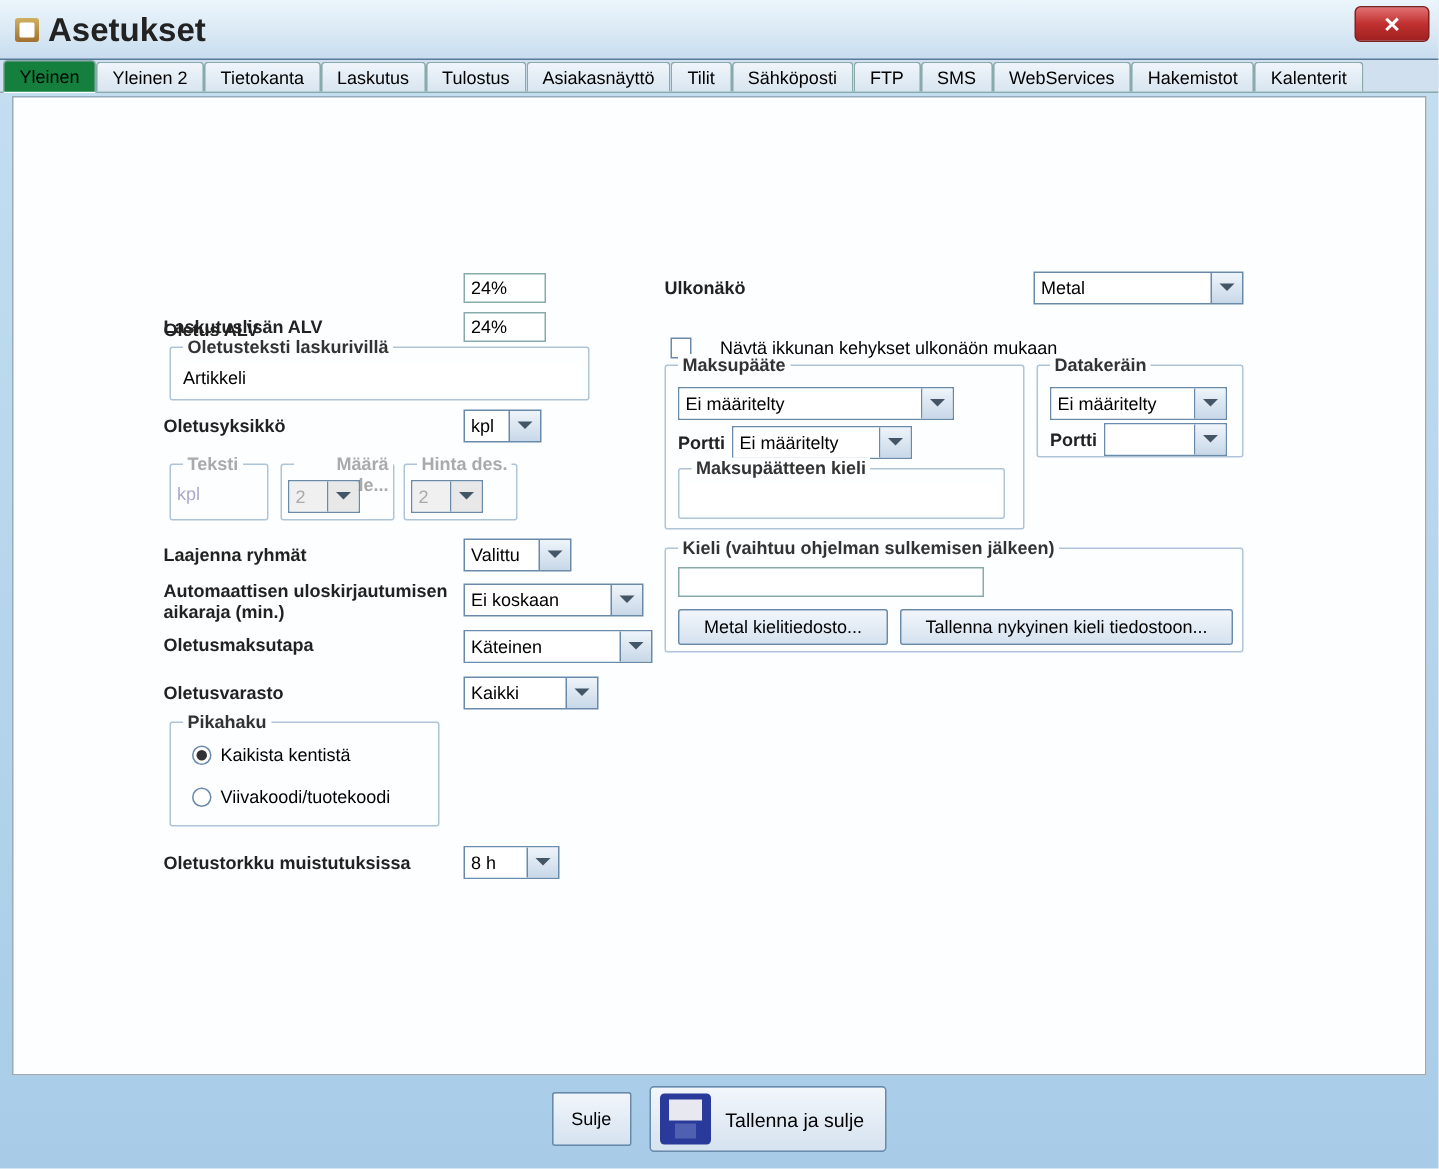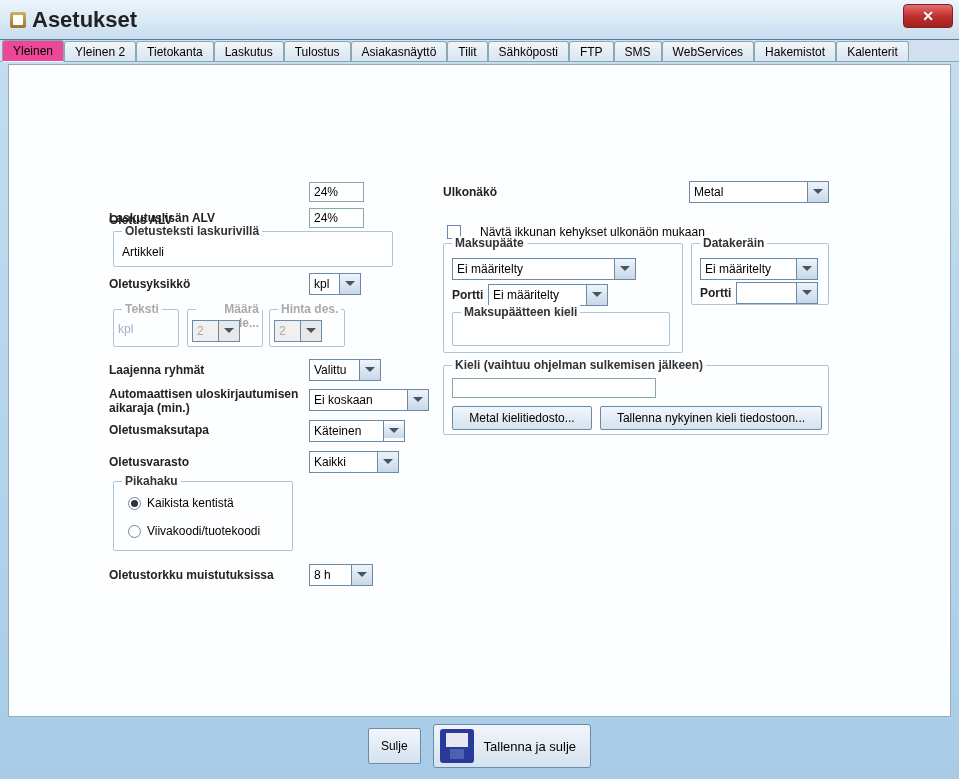--- a/index.html
+++ b/index.html
@@ -37,21 +37,21 @@
   display: flex; background: #d0e0ee; border-bottom: 1px solid #8aa;
   padding: 0 2px; height: 22px; align-items: flex-end;
 }
 .tab {
   padding: 3px 10px; border: 1px solid #8aa; border-bottom: none;
   background: linear-gradient(#f0f5fa, #d8e5f0);
   margin-right: 0px; border-radius: 3px 3px 0 0;
   font-size: 12px; cursor: pointer; height: 20px; line-height: 14px;
 }
 .tab.active {
-  background: #ec4899; height: 22px; border-bottom: 1px solid #fdfeff;
+  background: #15803d; height: 22px; border-bottom: 1px solid #fdfeff;
   margin-bottom: -1px; font-weight: normal;
 }
 
 .panel {
   position: absolute; left: 8px; right: 8px; top: 64px; bottom: 62px;
   background: #fdfeff; border: 1px solid #9ab;
 }
 
 .content { position: absolute; inset: 0; }
 
@@ -212,21 +212,21 @@
   </div>
 
   <div class="lbl" style="left:100px; top:322px;">Automaattisen uloskirjautumisen</div>
   <div class="lbl" style="left:100px; top:336px;">aikaraja (min.)</div>
   <div class="combo" style="left:300px; top:324px; width:120px;">
     <div class="val">Ei koskaan</div>
     <div class="arr"></div>
   </div>
 
   <div class="lbl" style="left:100px; top:358px;">Oletusmaksutapa</div>
-  <div class="combo" style="left:300px; top:355px; width:96px;align-items:center;">
+  <div class="combo" style="left:300px; top:355px; width:126px;">
     <div class="val">Käteinen</div>
     <div class="arr"></div>
   </div>
 
   <div class="lbl" style="left:100px; top:390px;">Oletusvarasto</div>
   <div class="combo" style="left:300px; top:386px; width:90px;">
     <div class="val">Kaikki</div>
     <div class="arr"></div>
   </div>
 

